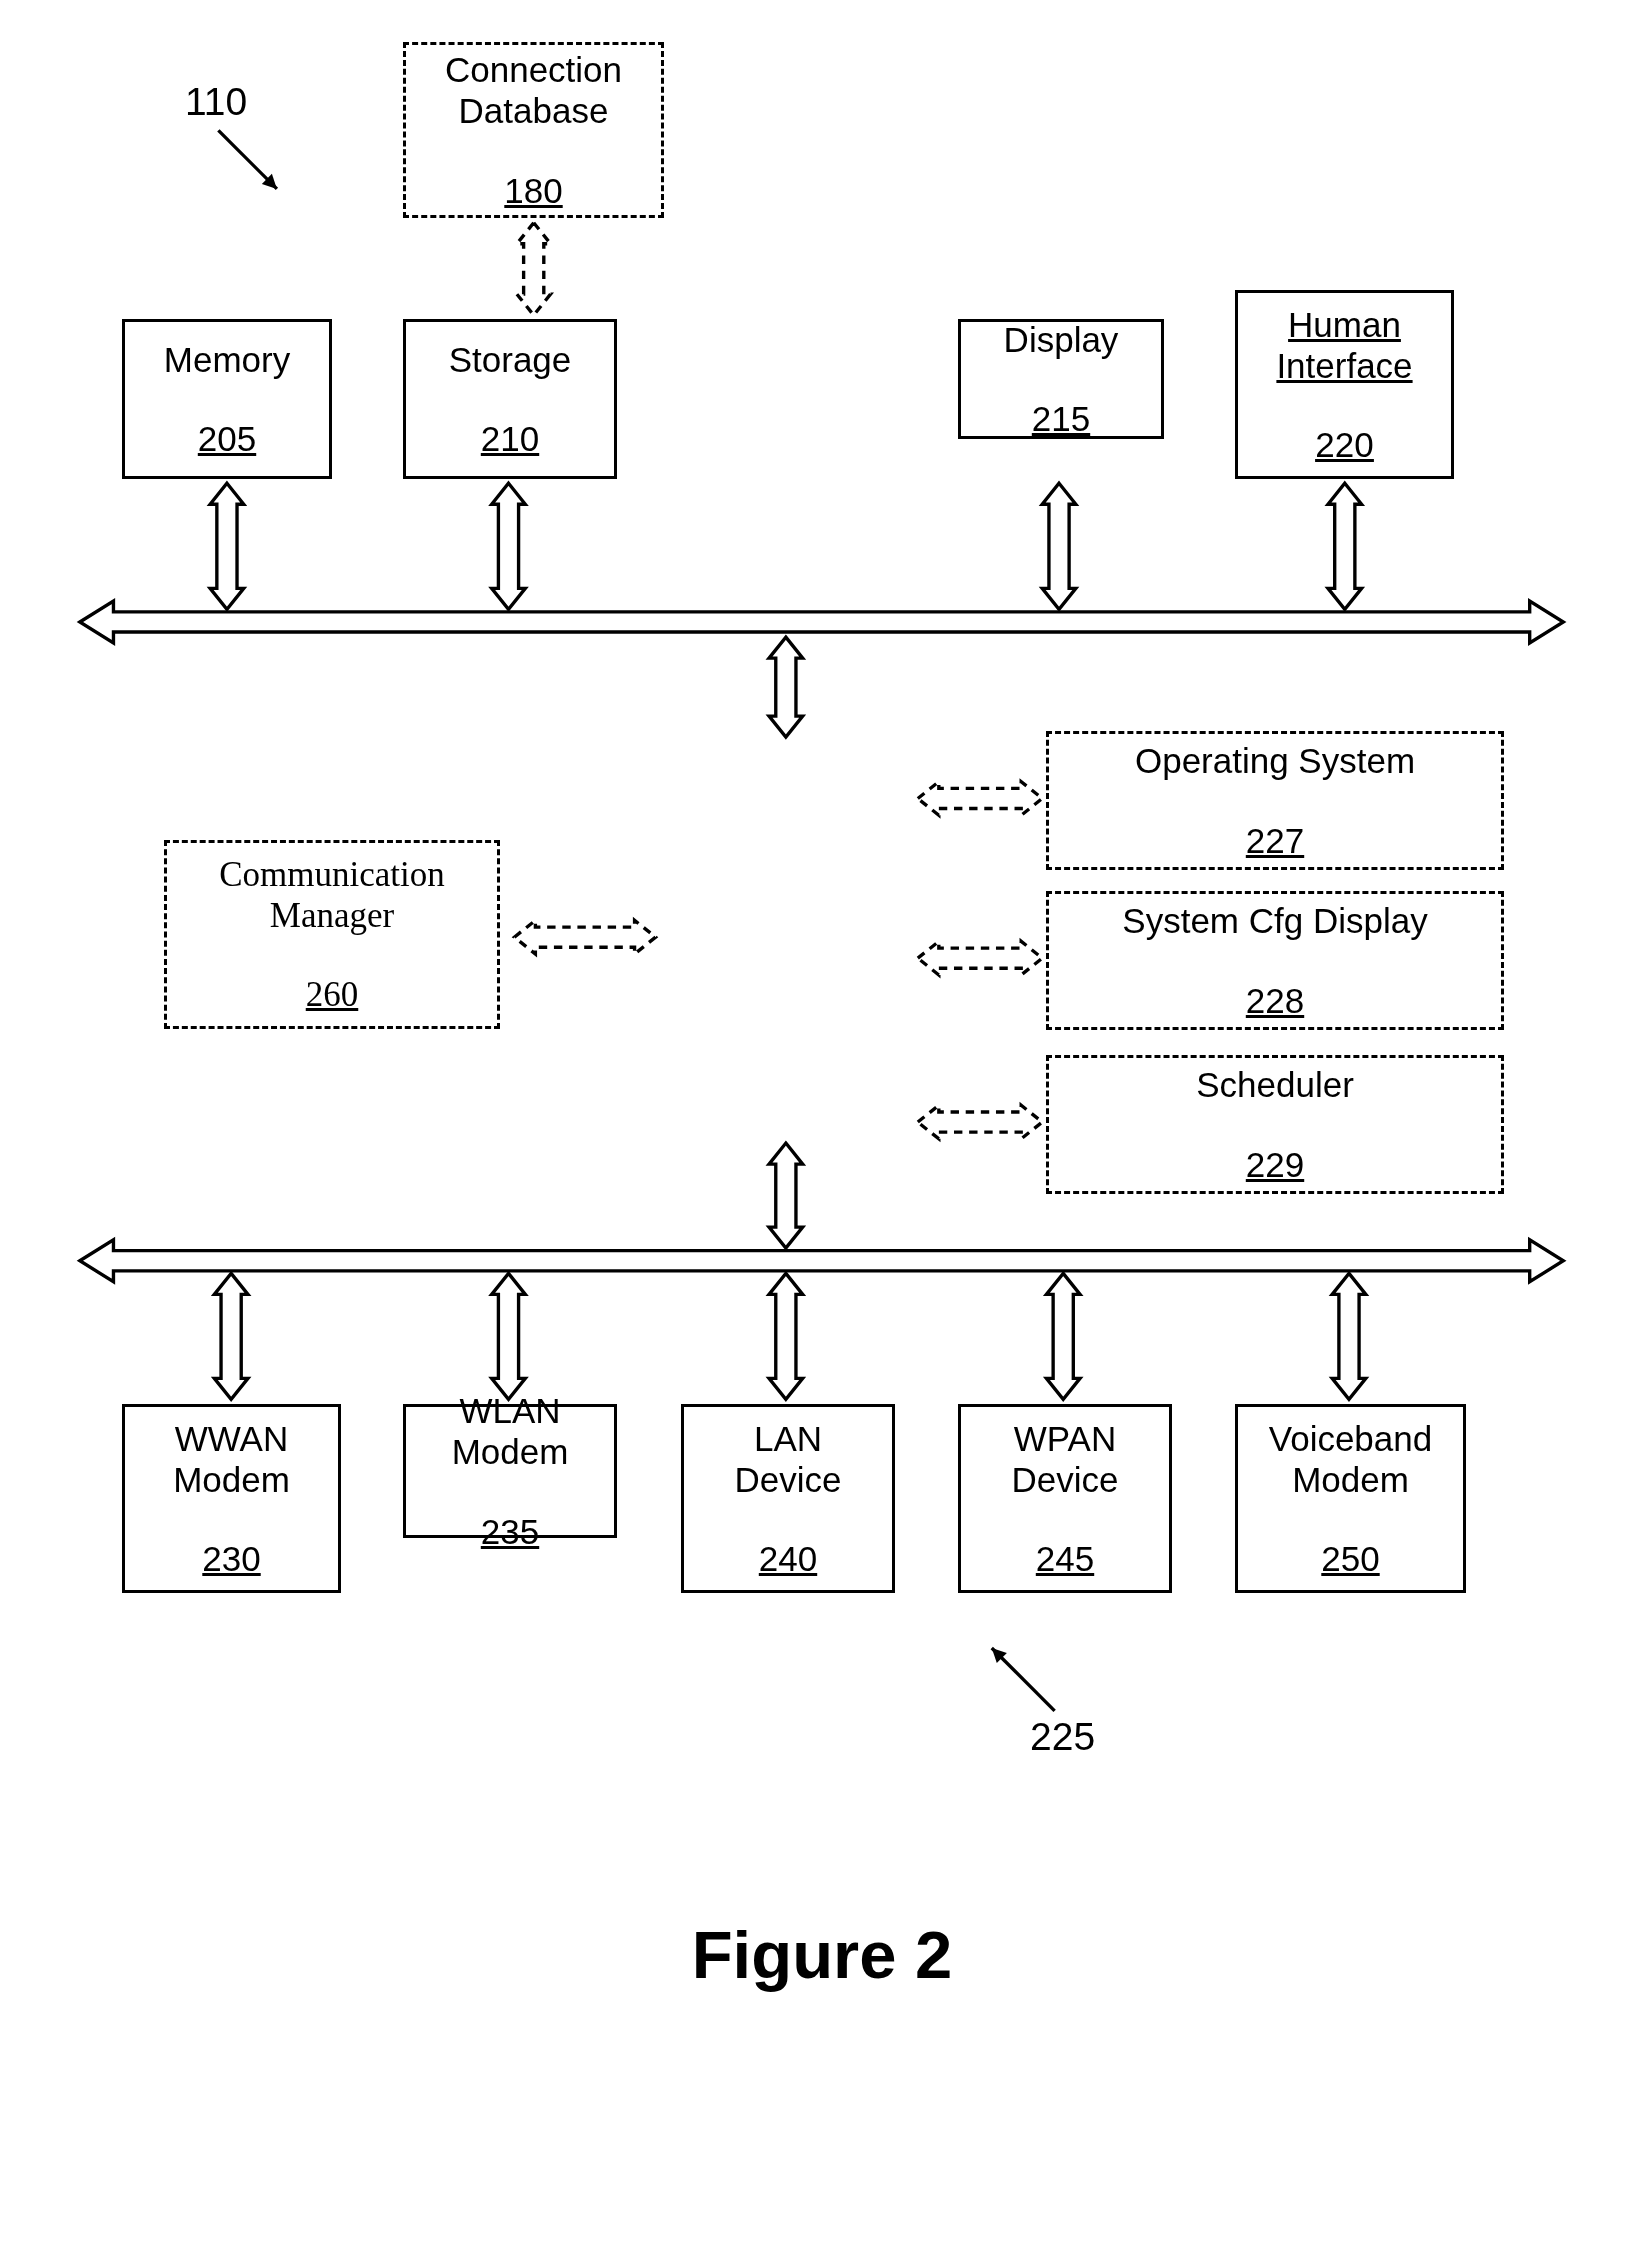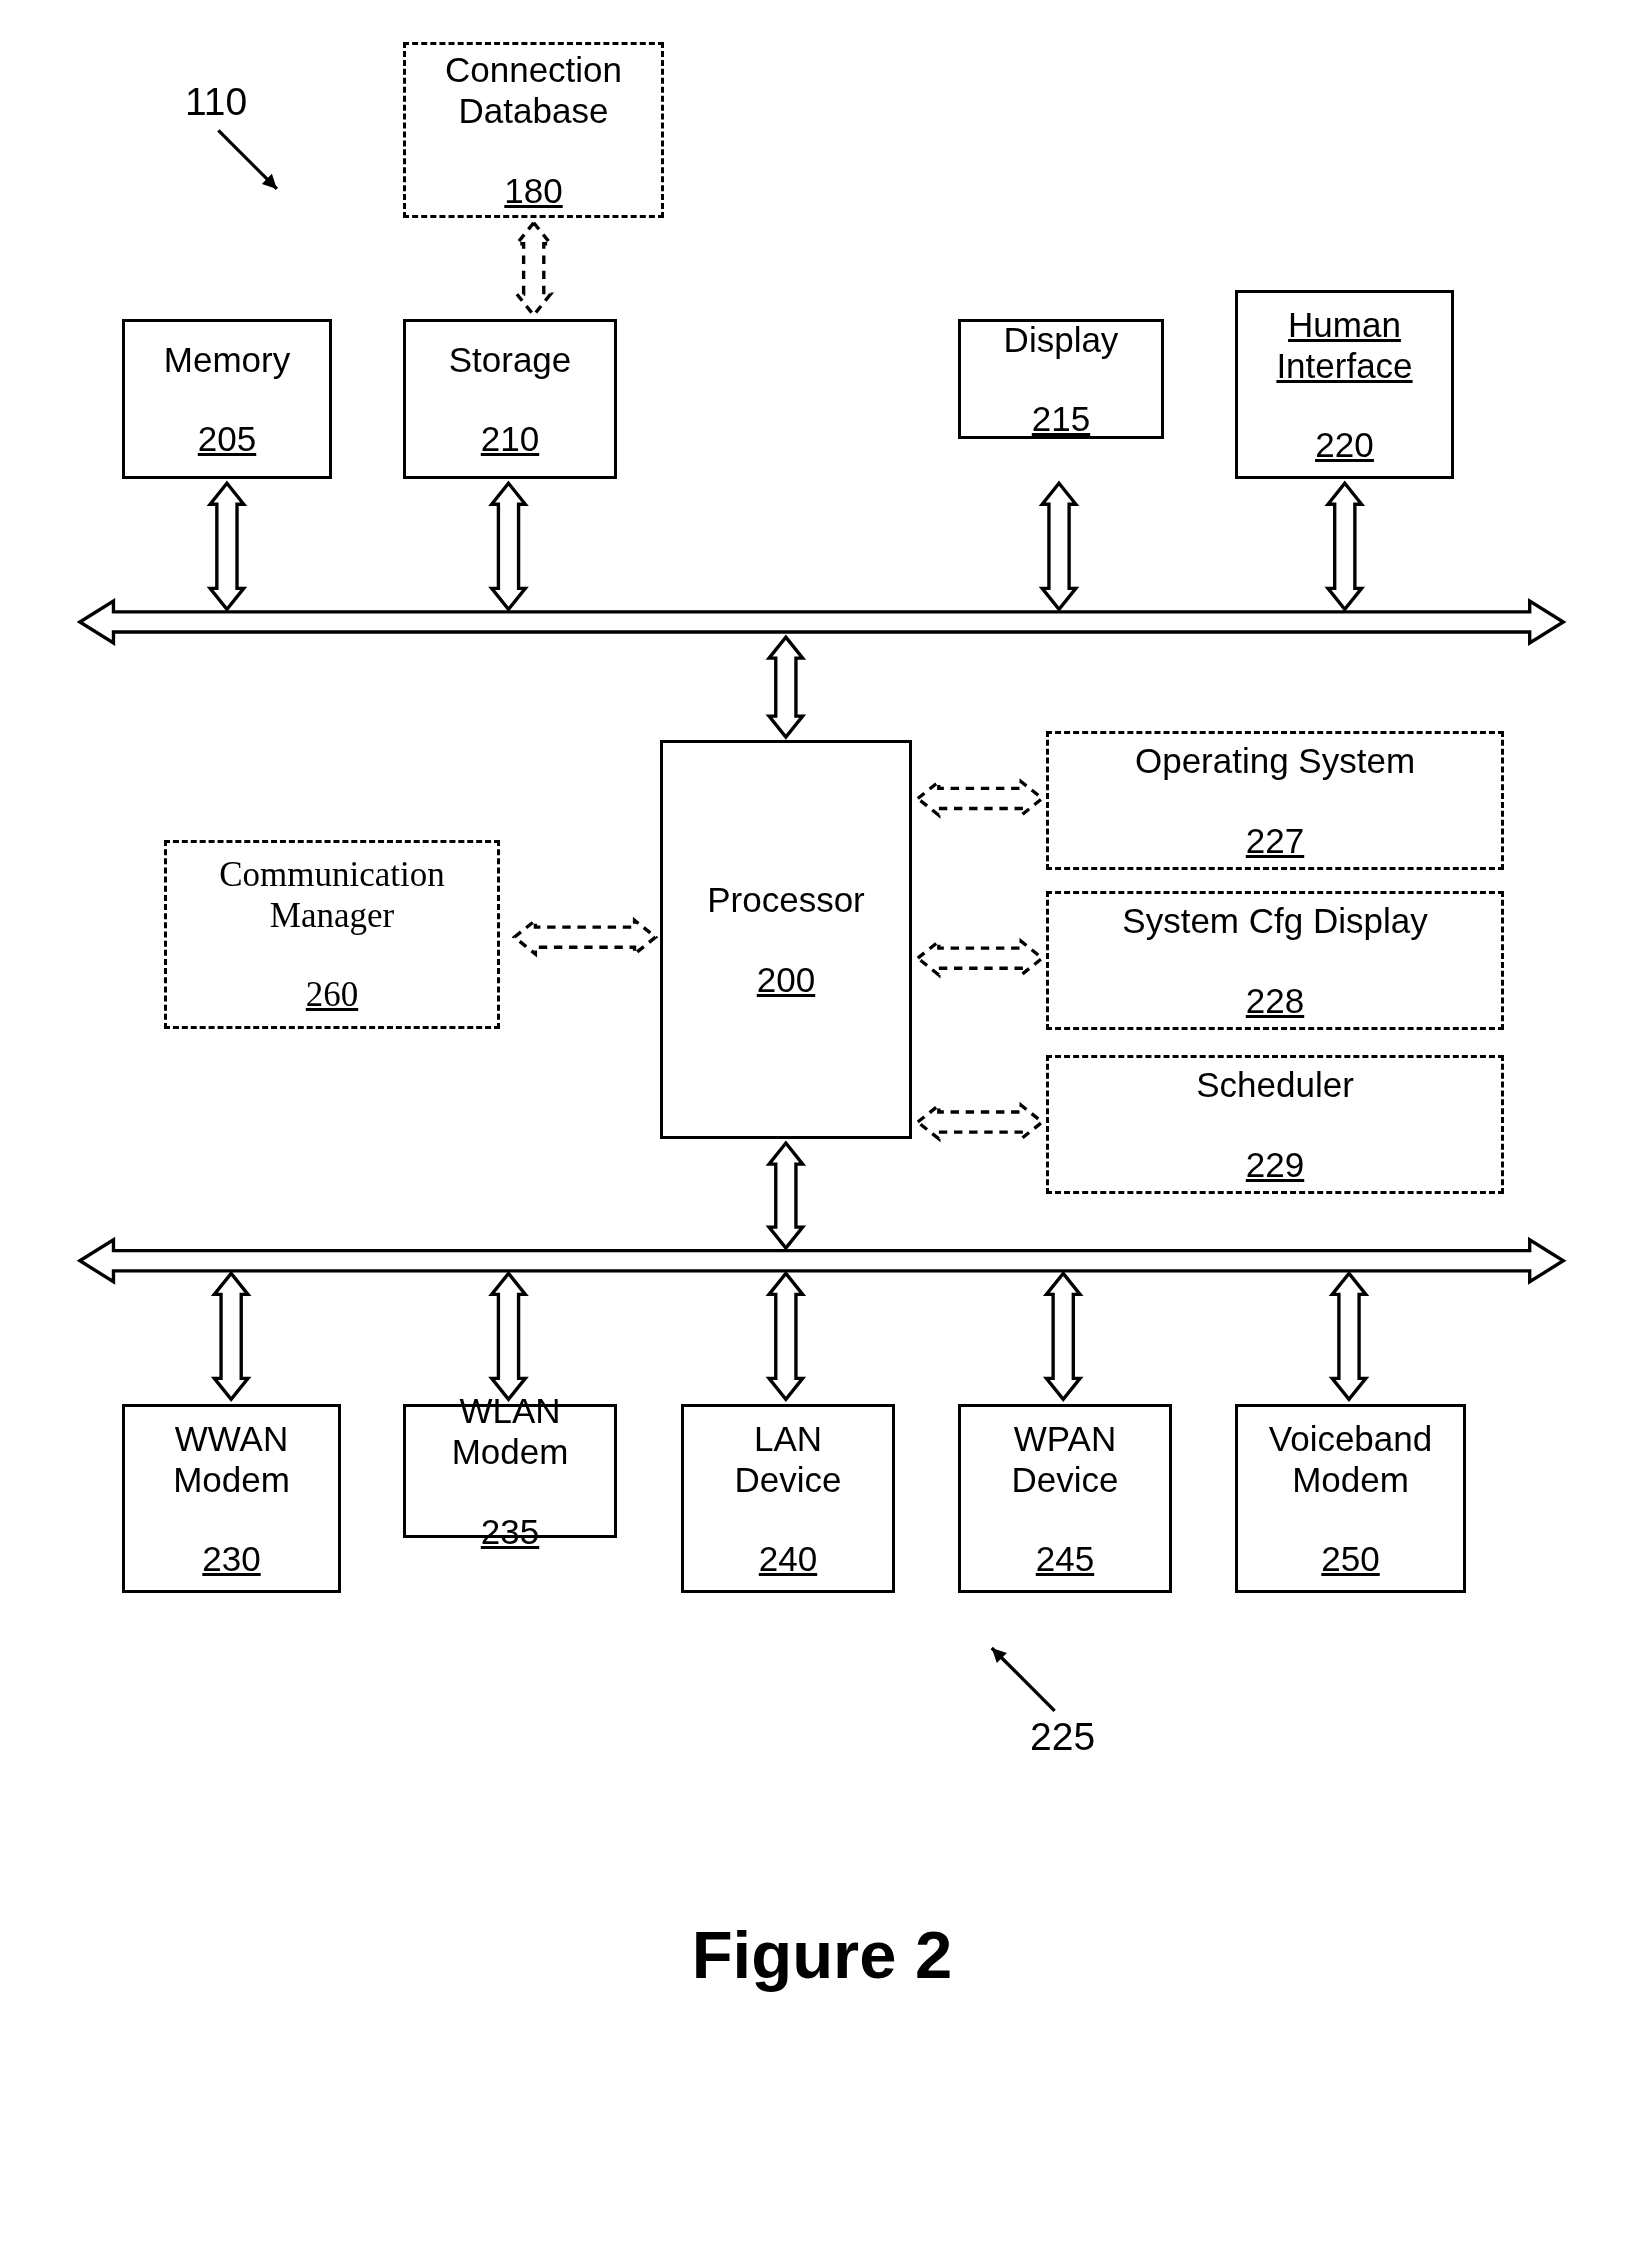--- a/index.html
+++ b/index.html
@@ -71,24 +71,20 @@
   <div class="abs box" style="left:1235px; top:290px; width:219px; height:189px;text-decoration:underline;">
     <div class="label">Human<br>Interface</div>
     <div class="ref">220</div>
   </div>
 
   <div class="abs box dashed" style="left:164px; top:840px; width:336px; height:189px;font-family:Liberation Serif, serif;">
     <div class="label">Communication<br>Manager</div>
     <div class="ref">260</div>
   </div>
 
-  <div class="abs box" style="left:660px; top:740px; width:252px; height:399px;">
-    <div class="label">Processor</div>
-    <div class="ref">200</div>
-  </div>
 
   <div class="abs box dashed" style="left:1046px; top:731px; width:458px; height:139px;">
     <div class="label">Operating System</div>
     <div class="ref">227</div>
   </div>
   <div class="abs box dashed" style="left:1046px; top:891px; width:458px; height:139px;">
     <div class="label">System Cfg Display</div>
     <div class="ref">228</div>
   </div>
   <div class="abs box dashed" style="left:1046px; top:1055px; width:458px; height:139px;">

